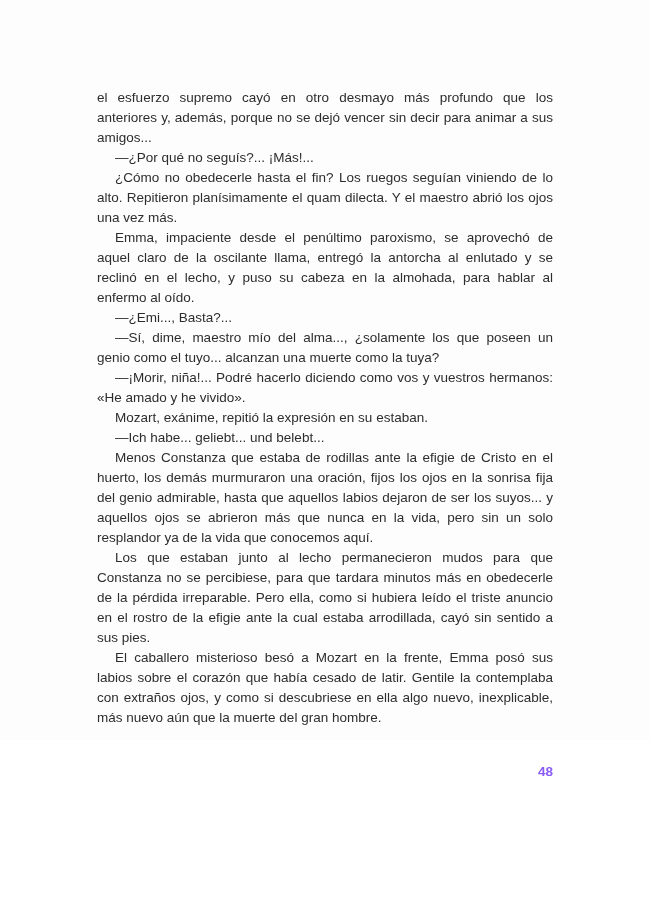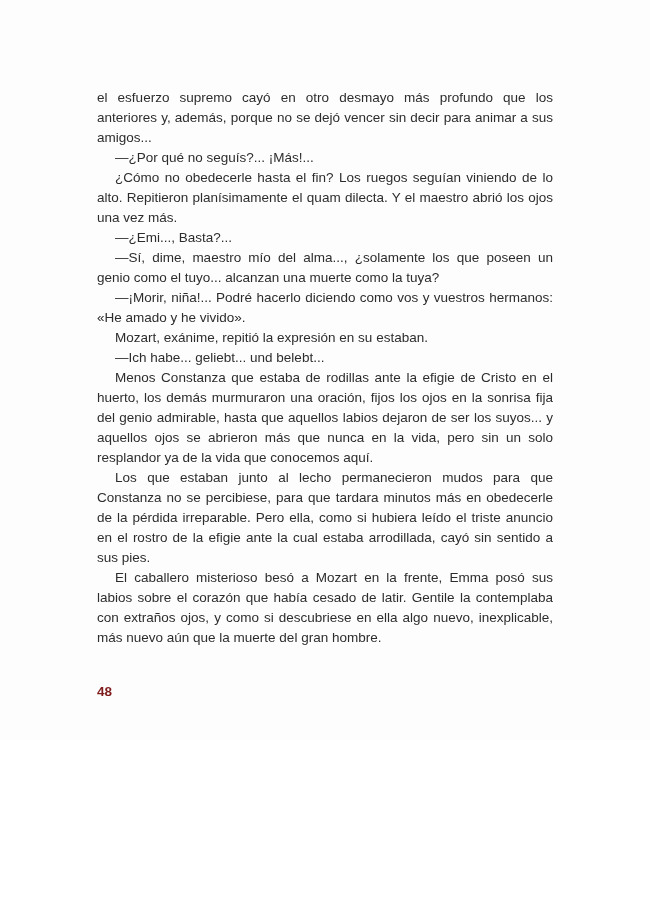--- a/index.html
+++ b/index.html
@@ -33,31 +33,33 @@
     margin: 0;
     padding: 0;
   }
   .text-block p.indent {
     text-indent: 18px;
   }
   .page-number {
     margin-top: 36px;
     font-size: 13.5px;
     font-weight: bold;
-    color: #7f1d1d;
+    color: #8b5cf6;
+    text-align: right;
   }
 </style>
 </head>
 <body>
 
 <div class="page">
   <div class="text-block">
       <p>el esfuerzo supremo cayó en otro desmayo más profundo que los anteriores y, además, porque no se dejó vencer sin decir para animar a sus amigos...</p>
       <p class="indent">—¿Por qué no seguís?... ¡Más!...</p>
       <p class="indent">¿Cómo no obedecerle hasta el fin? Los ruegos seguían viniendo de lo alto. Repitieron planísimamente el quam dilecta. Y el maestro abrió los ojos una vez más.</p>
+      <p class="indent">Emma, impaciente desde el penúltimo paroxismo, se aprovechó de aquel claro de la oscilante llama, entregó la antorcha al enlutado y se reclinó en el lecho, y puso su cabeza en la almohada, para hablar al enfermo al oído.</p>
       <p class="indent">—¿Emi..., Basta?...</p>
       <p class="indent">—Sí, dime, maestro mío del alma..., ¿solamente los que poseen un genio como el tuyo... alcanzan una muerte como la tuya?</p>
       <p class="indent">—¡Morir, niña!... Podré hacerlo diciendo como vos y vuestros hermanos: «He amado y he vivido».</p>
       <p class="indent">Mozart, exánime, repitió la expresión en su estaban.</p>
       <p class="indent">—Ich habe... geliebt... und belebt...</p>
       <p class="indent">Menos Constanza que estaba de rodillas ante la efigie de Cristo en el huerto, los demás murmuraron una oración, fijos los ojos en la sonrisa fija del genio admirable, hasta que aquellos labios dejaron de ser los suyos... y aquellos ojos se abrieron más que nunca en la vida, pero sin un solo resplandor ya de la vida que conocemos aquí.</p>
       <p class="indent">Los que estaban junto al lecho permanecieron mudos para que Constanza no se percibiese, para que tardara minutos más en obedecerle de la pérdida irreparable. Pero ella, como si hubiera leído el triste anuncio en el rostro de la efigie ante la cual estaba arrodillada, cayó sin sentido a sus pies.</p>
       <p class="indent">El caballero misterioso besó a Mozart en la frente, Emma posó sus labios sobre el corazón que había cesado de latir. Gentile la contemplaba con extraños ojos, y como si descubriese en ella algo nuevo, inexplicable, más nuevo aún que la muerte del gran hombre.</p>
     </div>
   <div class="page-number">48</div>

